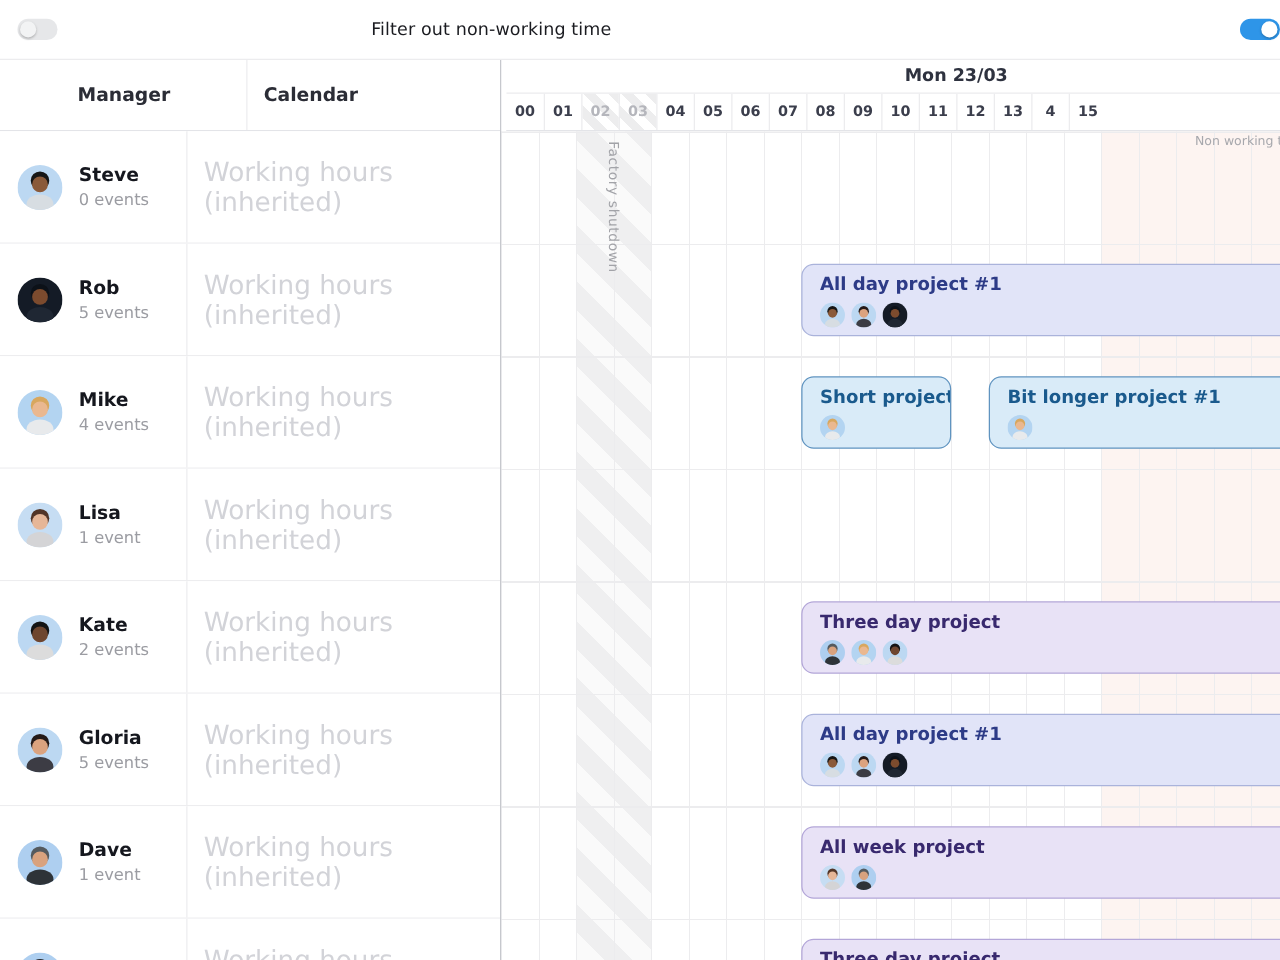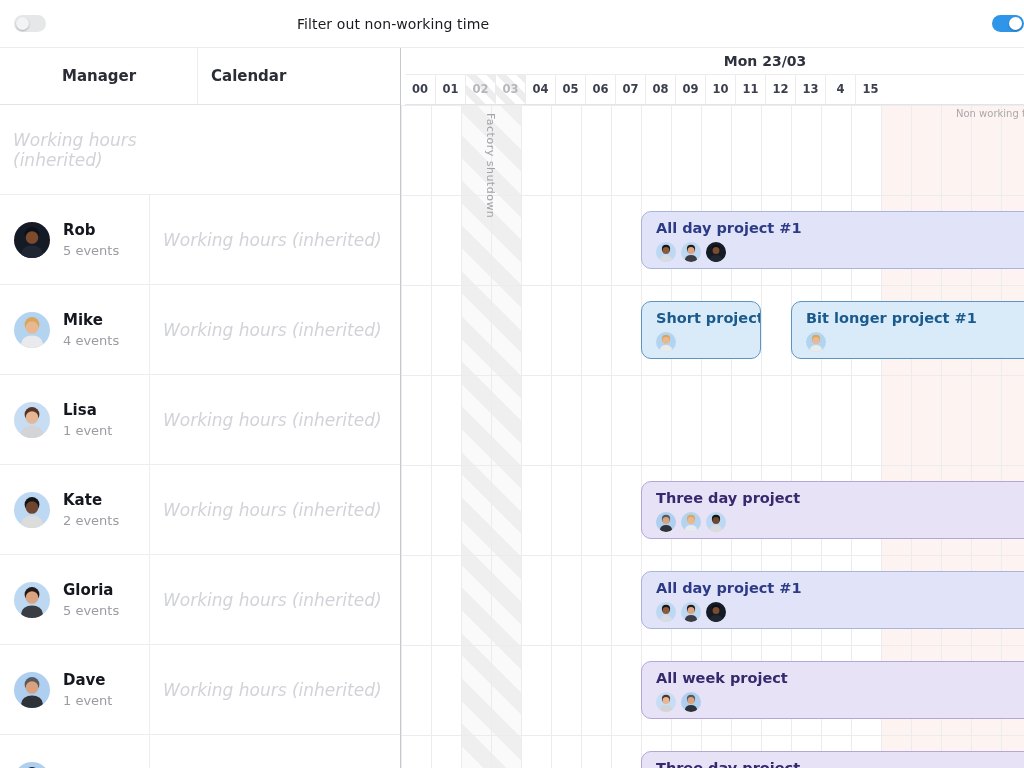--- a/index.html
+++ b/index.html
@@ -37,21 +37,21 @@
   }
   .grid-header .hcell { display:flex; align-items:center; font-size:15px; font-weight:bold; color:#2b2d36; }
   .grid-header .hcell.c1 { padding-left:14px; border-right:1px solid #ededef; }
   .grid-header .hcell.c2 { padding-left:13px; }
   .left-rows { position:absolute; left:0; top:105px; width:400px; }
   .res-row {
     display:grid; grid-template-columns:150px 250px; height:90px;
     border-bottom:1px solid #ededef; background:#fff; cursor:pointer;
   }
   .res-row .c1 { display:flex; align-items:center; padding-left:14px; border-right:1px solid #ededef; }
-  .res-row .c2 { display:flex; align-items:center; padding-left:13px; font-size:17px; color:#d2d3d8;font-style:italic; }
+  .res-row .c2 { display:flex; align-items:center; padding-left:13px; font-size:21px; color:#d2d3d8; }
   .res-avatar { width:36px; height:36px; flex:0 0 auto; }
   .res-info { margin-left:13px; }
   .res-name { font-size:15px; font-weight:bold; color:#15171e; line-height:1.25; }
   .res-events { font-size:13px; color:#9b9ca2; margin-top:3px; }
   
   .splitter { position:absolute; left:400px; top:48px; width:1px; height:720px; background:#c6c8cd; z-index:6; cursor:col-resize; }
   
   .tl-header { position:absolute; left:405px; top:48px; width:623px; height:57px; overflow:hidden; background:#fff; border-bottom:1px solid #e3e4e8; }
   .day-row { position:relative; height:27px; border-bottom:1px solid #ececee; }
   .day-label { position:absolute; left:0; top:0; width:720px; height:27px; line-height:26px; text-align:center; font-size:14px; font-weight:600; color:#2e323f; }
@@ -113,20 +113,39 @@
     </div>
   </div>
 
   <div class="grid-header">
     <div class="hcell c1">Manager</div>
     <div class="hcell c2">Calendar</div>
   </div>
 
   <div class="left-rows">
       <div class="res-row">
+        <div class="c1">
+       <span class="res-avatar">
+            <svg width="36" height="36" viewBox="0 0 36 36">
+    <clipPath id="c-steve-36">
+                <circle cx="18" cy="18" r="18"></circle>
+              </clipPath>
+    <circle cx="18" cy="18" r="18" fill="#bcd8f2"></circle>
+    <g clip-path="url(#c-steve-36)">
+      <circle cx="18" cy="12.5" r="7.4" fill="#161616"></circle>
+      <circle cx="18" cy="15.5" r="6.3" fill="#8a5a3a"></circle>
+      <ellipse cx="18" cy="31.5" rx="10.8" ry="8" fill="#d7dde2"></ellipse>
+    </g>
+  </svg>
+          </span>
+       <span class="res-info">
+         <div class="res-name">Steve</div>
+         <div class="res-events">0 events</div>
+       </span>
+     </div>
      <div class="c2">Working hours (inherited)</div>
       </div>
       <div class="res-row">
         <div class="c1">
        <span class="res-avatar">
             <svg width="36" height="36" viewBox="0 0 36 36">
     <clipPath id="c-rob-36">
                 <circle cx="18" cy="18" r="18"></circle>
               </clipPath>
     <circle cx="18" cy="18" r="18" fill="#141b26"></circle>

